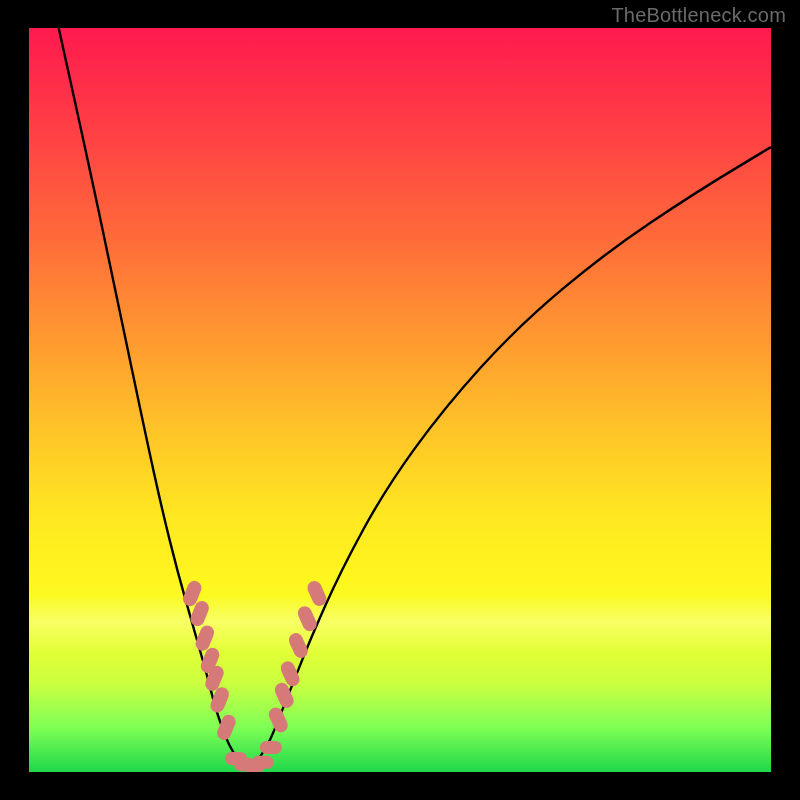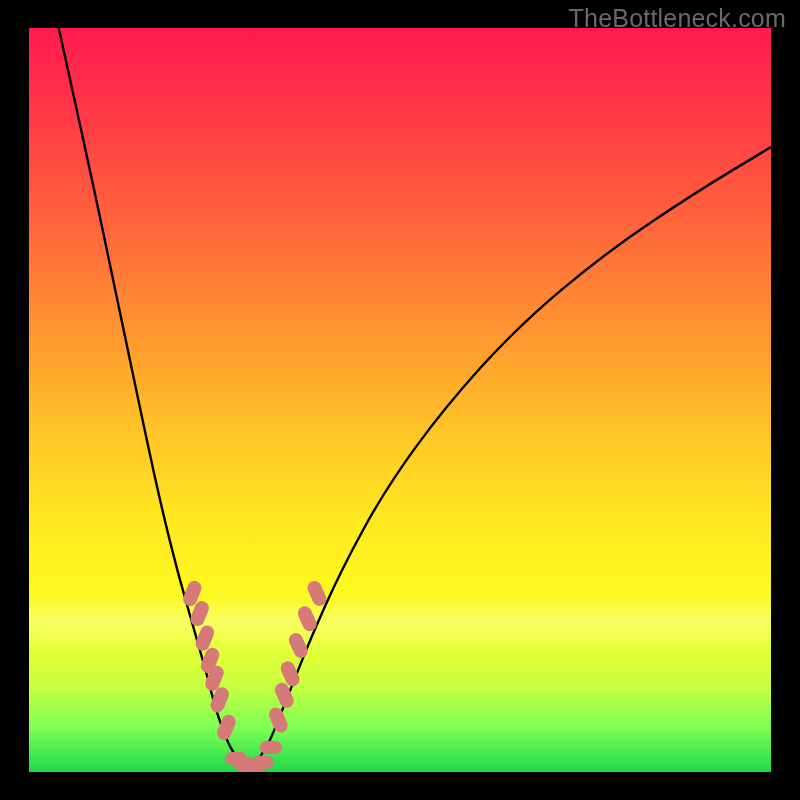--- a/index.html
+++ b/index.html
@@ -52,21 +52,21 @@
       rgba(255,255,210,0.35) 45%,
       rgba(255,255,200,0) 100%
     );
     pointer-events: none;
   }
   .watermark {
     position: absolute;
     top: 4px;
     right: 14px;
     color: #6a6a6a;
-    font-size: 25px;
+    font-size: 20px;
     letter-spacing: 0.2px;
     font-weight: 500;
     text-align: center;
   }
   svg.curves {
     position: absolute;
     inset: 0;
     width: 100%;
     height: 100%;
     pointer-events: none;

